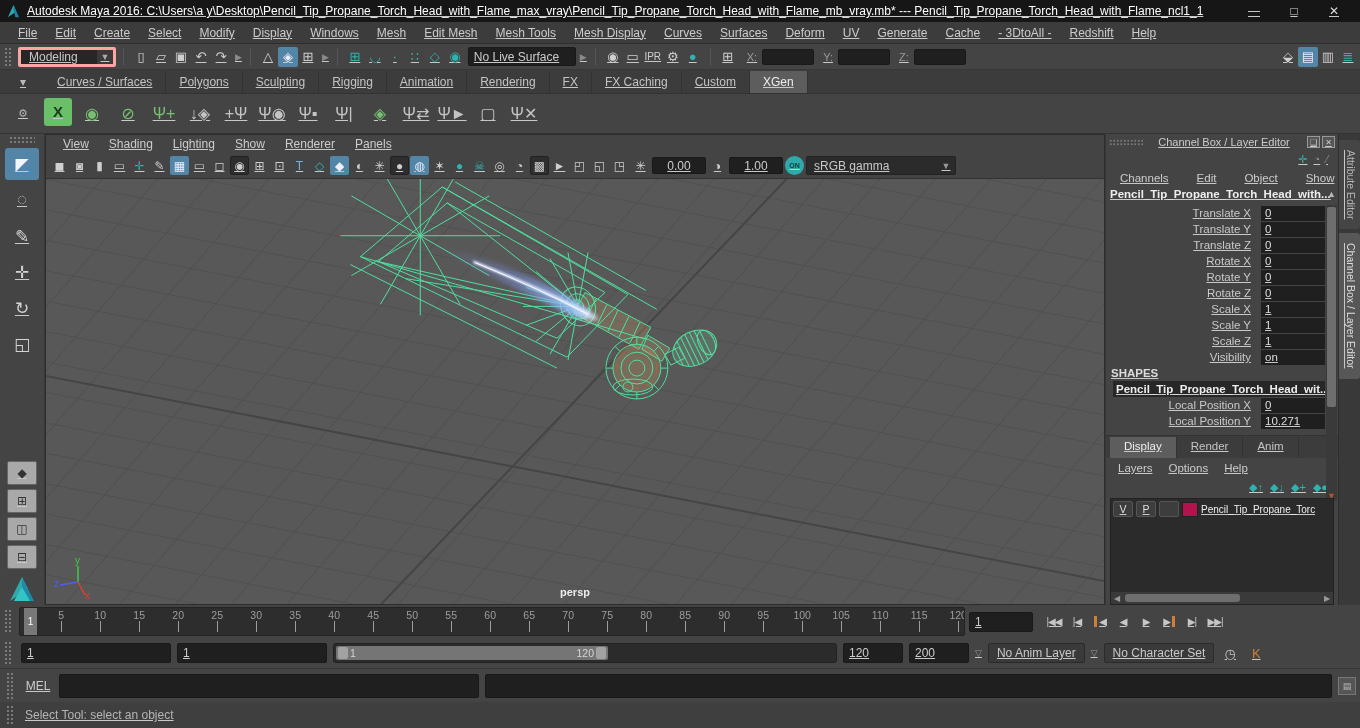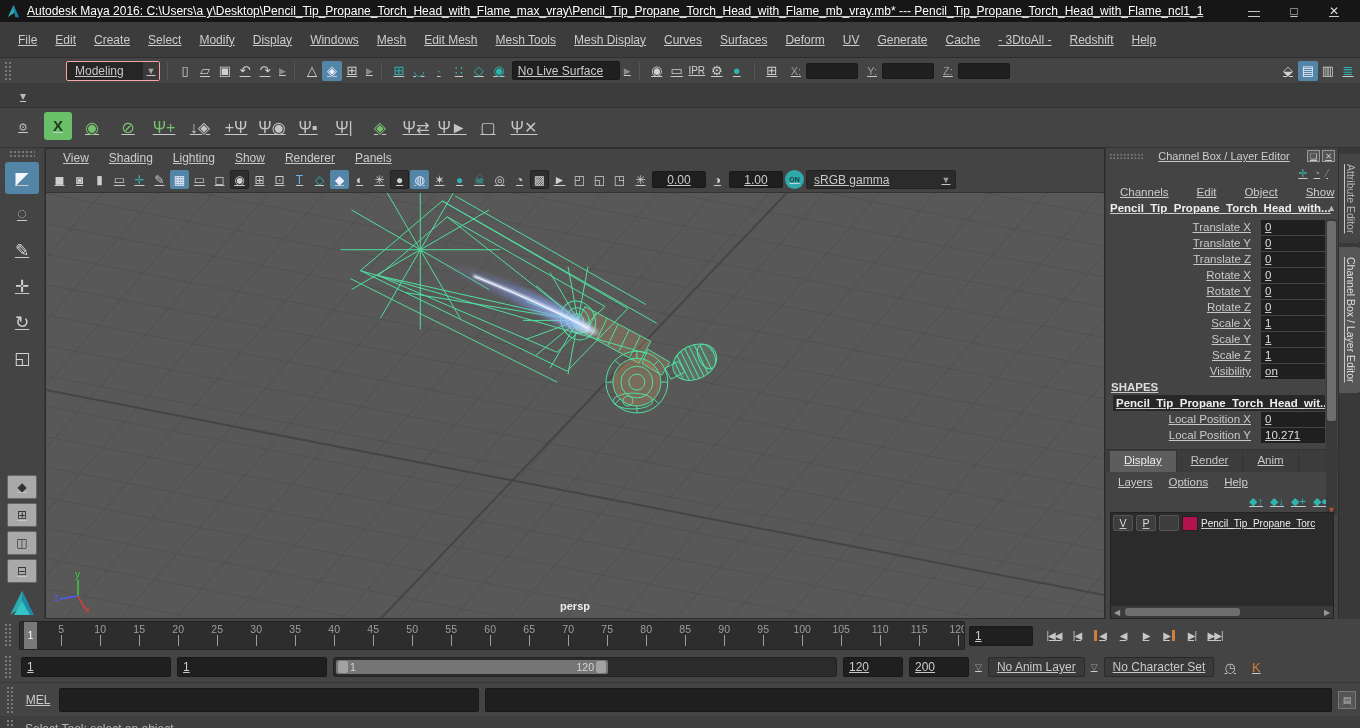--- a/index.html
+++ b/index.html
@@ -11,26 +11,26 @@
   .dots { width:9px; align-self:stretch; margin:3px 2px;
     background-image:radial-gradient(#7a7a7a 0.9px, transparent 1px); background-size:4px 4px; flex:0 0 auto; }
 
   
   .titlebar { height:22px; background:#161616; display:flex; align-items:center; padding:0 6px; color:#fff; flex:0 0 auto; }
   .titlebar .title { margin-left:6px; font-size:12px; white-space:nowrap; overflow:hidden; flex:1; }
   .win-btn { width:40px; text-align:center; font-size:12px; color:#ddd; cursor:default; }
   .maya-logo-small { width:15px; height:15px; }
 
   
-  .menubar { height:36px; background:#3c3c3c; display:flex; align-items:center; padding:0 10px; gap:2px; border-bottom:1px solid #2e2e2e; flex:0 0 auto;}
+  .menubar { height:22px; background:#3c3c3c; display:flex; align-items:center; padding:0 10px; gap:2px; border-bottom:1px solid #2e2e2e; flex:0 0 auto;}
   .menu-item { padding:2px 8px; color:#ccc; white-space:nowrap; }
 
   
   .toolbar { height:26px; background:#444; display:flex; align-items:center; padding:0 2px; gap:3px; border-bottom:1px solid #383838; flex:0 0 auto;}
-  .dropdown { height:20px; background:#262626; border:1px solid #fca5a5; display:flex; align-items:center; border-radius:2px;margin-left:48px; }
+  .dropdown { height:20px; background:#262626; border:3px solid #fca5a5; display:flex; align-items:center; border-radius:2px; }
   .dropdown .dd-text { padding:0 8px; min-width:76px; }
   .dropdown .dd-arrow { width:16px; text-align:center; background:#3a3a3a; align-self:stretch; display:flex; align-items:center; justify-content:center; color:#aaa; font-size:9px;}
   .tb-sep { width:1px; height:18px; background:#555; margin:0 4px; }
   .tb-exp { color:#8a8a8a; font-size:9px; margin:0 1px; }
   .ico { width:20px; height:20px; display:flex; align-items:center; justify-content:center; font-size:13px; color:#cfcfcf; border-radius:2px; flex:0 0 auto;}
   .ico.active { background:#5285a6; color:#eef; }
   .ico.pressed { background:#2e2e2e; border:1px solid #222; }
   .ico.teal { color:#2fb3ae; }
   .ico.blue-text { color:#6db3e8; }
   .ico.small-t { font-size:10px; }
@@ -253,20 +253,33 @@
 
     <span class="ico">⬙</span>
         <span class="ico active">▤</span>
         <span class="ico">▥</span>
         <span class="ico teal">≣</span>
       </div>
   </div>
 
   <div class="shelf-tabs">
     <span class="left-ctl">▾</span>
+    <div style="display:flex;align-items:flex-end">
+
+    <span class="shelf-tab">Curves / Surfaces</span>
+        <span class="shelf-tab">Polygons</span>
+        <span class="shelf-tab">Sculpting</span>
+        <span class="shelf-tab">Rigging</span>
+        <span class="shelf-tab">Animation</span>
+        <span class="shelf-tab">Rendering</span>
+        <span class="shelf-tab">FX</span>
+        <span class="shelf-tab">FX Caching</span>
+        <span class="shelf-tab">Custom</span>
+        <span class="shelf-tab active">XGen</span>
+      </div>
   </div>
 
   <div class="shelf">
     <span class="left-ctl">⚙</span>
     <div style="display:flex;gap:4px">
 
     <span class="shelf-ico box">X</span>
         <span class="shelf-ico green">◉</span>
         <span class="shelf-ico green">⊘</span>
         <span class="shelf-ico green">Ψ+</span>

